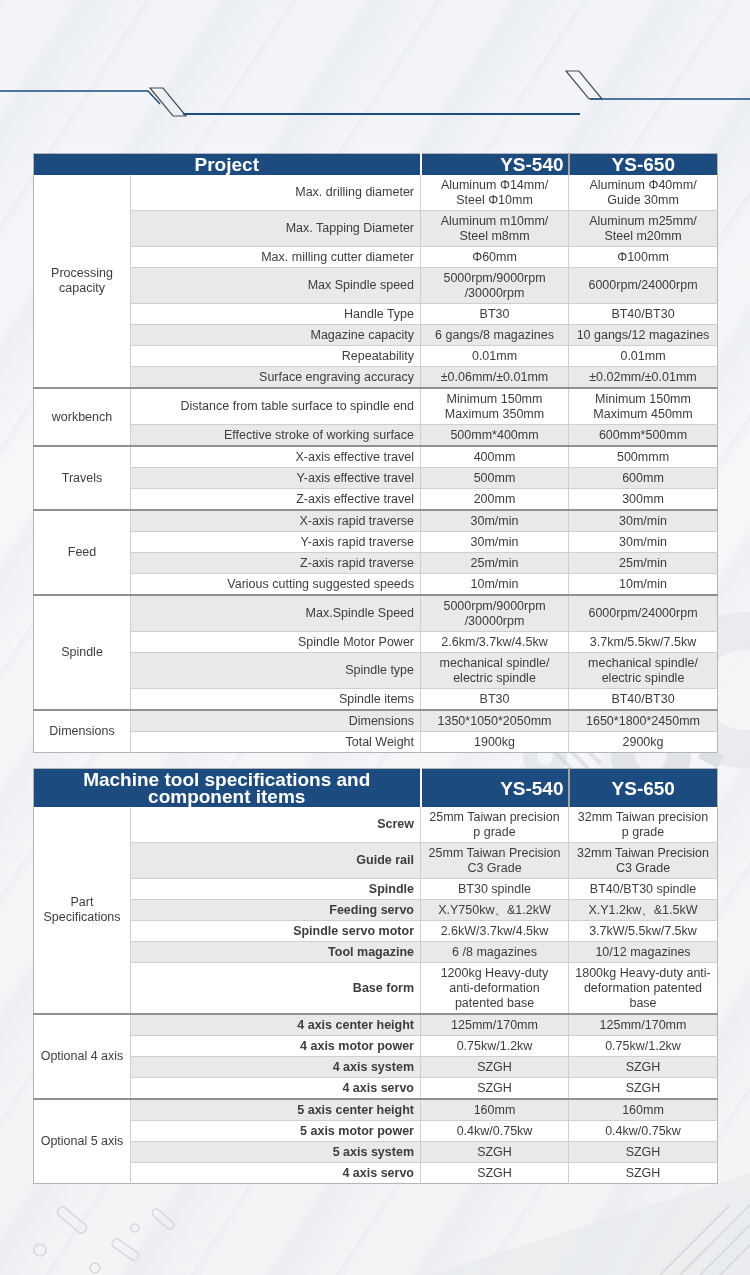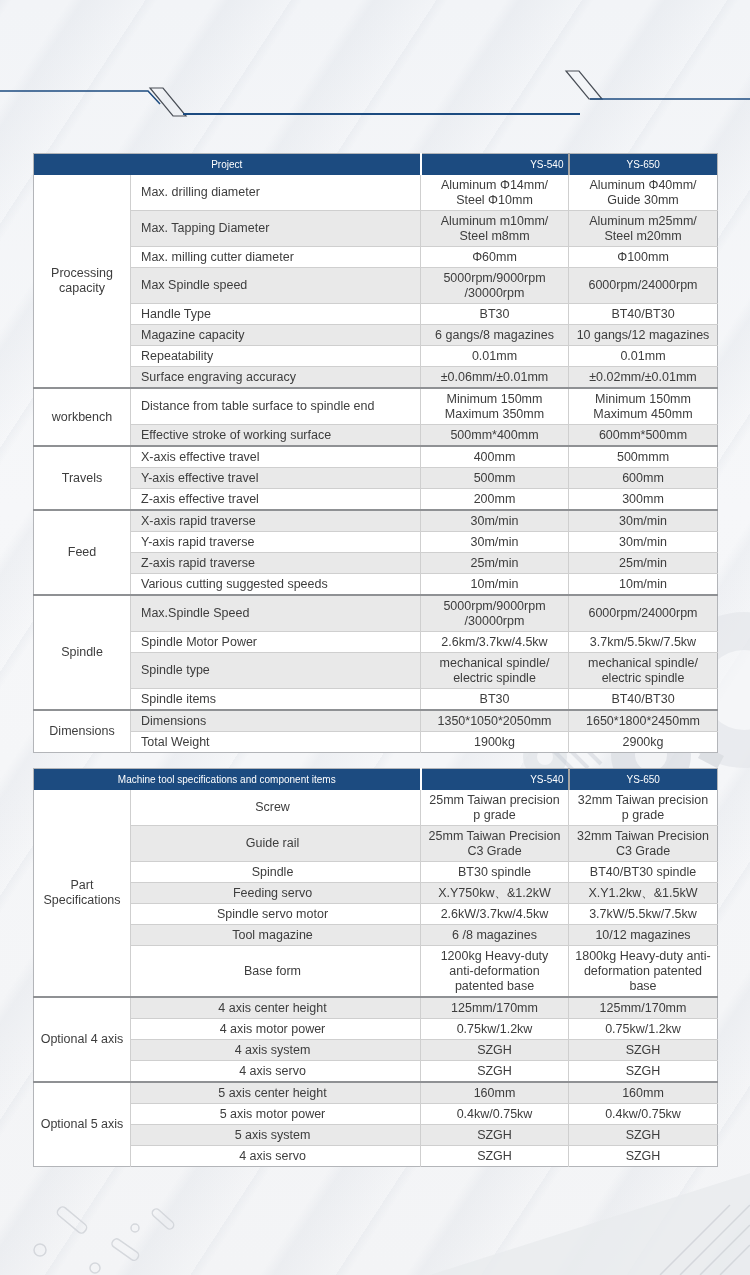--- a/index.html
+++ b/index.html
@@ -32,35 +32,35 @@
   
   .tbl-host{position:absolute;left:33px;width:684px;}
   #table1-host{top:153px;}
   #table2-host{top:768px;}
   table.spec{
     border-collapse:collapse;width:684px;table-layout:fixed;
     background:#ffffff;border:1px solid #b3b5b9;
     font-size:12.5px;color:#3d3d3d;
   }
   table.spec th{
-    background:#1c4b80;color:#ffffff;font-weight:normal;font-size:10px;
+    background:#1c4b80;color:#ffffff;font-weight:bold;font-size:19px;
     padding:2px 4px;line-height:17px;text-align:center;
   }
   table.spec th.h-project{border-right:2px solid #ffffff;}
   table.spec th.h-col1{border-right:2px solid #a3a3a3;text-align:right;}
   table.spec td{
     padding:2.5px 6px;line-height:15px;vertical-align:middle;background:#ffffff;
   }
   table.spec tr.alt td{background:#e9e9e9;}
   table.spec td.group-cell{
     background:#ffffff !important;text-align:center;
     border-right:1px solid #cfcfcf;padding:2px 2px;margin-left:41px;
   }
-  table.spec td.param-cell{text-align:left;padding-left:10px;border-left:1px solid #cfcfcf;}
-  table.spec.center-params td.param-cell{text-align:center;padding-left:0;}
+  table.spec td.param-cell{text-align:right;padding-left:10px;border-left:1px solid #cfcfcf;}
+  table.spec.center-params td.param-cell{padding-left:0;font-weight:bold;}
   table.spec td.value-cell{text-align:center;border-left:1px solid #cfcfcf;}
   table.spec tr td{border-top:1px solid #cfcfcf;}
   table.spec tr.first td{border-top:none;}
   table.spec tr.group-start td{border-top:2px solid #8f9194;}
 
   
   .footnote{
     position:absolute;left:36px;top:1182px;width:692px;
     font-size:13.5px;line-height:21px;color:#4a4a4a;
   }

